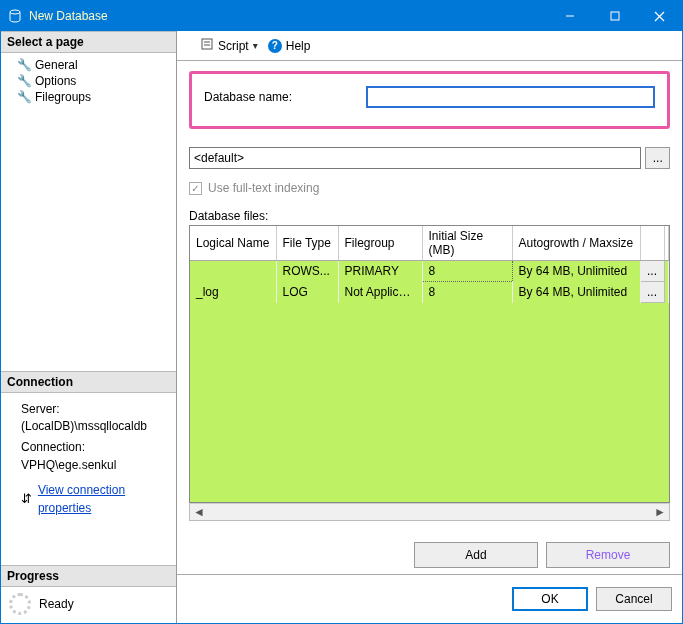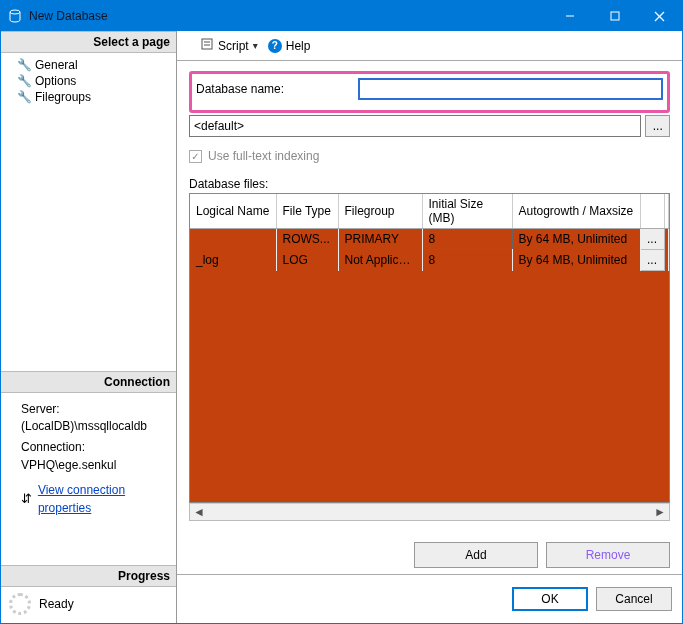--- a/index.html
+++ b/index.html
@@ -1,52 +1,52 @@
 <!DOCTYPE html>
 <html><head>
 <meta charset="utf-8">
 <style>
   * { box-sizing: border-box; }
   html, body { margin: 0; padding: 0; font-family: "Segoe UI", Tahoma, sans-serif; font-size: 12px; color: #000; }
   .window { width: 683px; height: 624px; display: flex; flex-direction: column; background: #fff; border: 1px solid #0078d7; }
-  .titlebar { height: 30px; background: #0078d7; color: #0f172a; display: flex; align-items: center; padding: 0 0 0 6px; }
+  .titlebar { height: 30px; background: #0078d7; color: #fef9c3; display: flex; align-items: center; padding: 0 0 0 6px; }
   .titlebar .ticon { width: 16px; height: 16px; display: flex; align-items: center; justify-content: center; }
   .titlebar .title { margin-left: 6px; flex: 1; font-size: 12px; }
   .winbtns { display: flex; height: 100%; }
   .winbtn { width: 45px; display: flex; align-items: center; justify-content: center; color:#fff; }
   .body { flex:1; display:flex; min-height:0; }
   .left { width:176px; background:#fff; border-right:1px solid #999; display:flex; flex-direction:column; }
-  .section-head { background:#e5e5e5; font-weight:bold; padding:3px 6px; border-top:1px solid #bbb; border-bottom:1px solid #bbb; font-size:12px;text-align:right; }
+  .section-head { background:#e5e5e5; font-weight:bold; padding:3px 6px; border-top:1px solid #bbb; border-bottom:1px solid #bbb; font-size:12px; }
   .pagelist { padding:4px 0 4px 18px; }
   .pagelist div { padding:1px 0; display:flex; align-items:center; gap:4px; }
   .wrench { width:12px; height:12px; display:inline-flex; align-items:center; justify-content:center; }
   .connsec { padding:4px 20px 8px; font-size:12px; line-height:1.45; }
   .connsec .lbl { margin-top:4px; }
   .connsec a { color:#0645c9; }
   .progress { display:flex; align-items:center; gap:8px; padding:6px 8px 8px; }
   .spinner { width:22px; height:22px; border:3px dotted #ccc; border-radius:50%; }
   .flexfill { flex:1; }
   .right { flex:1; display:flex; flex-direction:column; min-width:0; }
   .toolbar { height:30px; border-bottom:1px solid #aaa; display:flex; align-items:center; padding:0 23px; gap:10px; }
   .toolbar .scriptbtn { display:flex; align-items:center; gap:4px; }
   .toolbar .drop { font-size:10px; color:#333; }
   .helpq { width:14px; height:14px; border-radius:50%; background:#0078d7; color:#fff; font-size:10px; display:inline-flex; align-items:center; justify-content:center; font-weight:bold; }
   .content { flex:1; padding:10px 12px 6px 12px; display:flex; flex-direction:column; min-height:0; }
   .formrow { display:flex; align-items:center; margin-bottom:6px; }
   .formrow .label { width:162px; }
   .formrow .field { flex:1; display:flex; gap:4px; }
-  .hl { padding:4px; border:3px solid #e858a6; border-radius:3px; margin-bottom:2px; }
+  .hl { padding:12px; border:3px solid #e858a6; border-radius:3px; margin-bottom:18px; }
   input.txt { width:100%; height:22px; border:1px solid #777; padding:0 4px; font:inherit; }
   input.txt.focus { border:1px solid #2a6fd6; box-shadow: inset 0 0 0 1px #2a6fd6; }
   .ellipsis { width:26px; height:22px; border:1px solid #999; background:#eee; display:flex; align-items:center; justify-content:center; font-size:12px; }
   .chkrow { display:flex; align-items:center; gap:6px; color:#8a8a8a; margin:6px 0 14px 0; }
   .chkbox { width:13px; height:13px; border:1px solid #aaa; background:#fff; display:inline-flex; align-items:center; justify-content:center; color:#888; font-size:10px; }
   .gridlabel { margin-bottom:2px; }
   .gridwrap { flex:1; border:0; min-height:0; display:flex; flex-direction:column; }
-  .grid { border:1px solid #888; flex:1; overflow:hidden; background:#c2410c; display:flex; flex-direction:column; }
+  .grid { border:1px solid #888; flex:1; overflow:hidden; background:#bef264; display:flex; flex-direction:column; }
   table { border-collapse:collapse; width:100%; table-layout:fixed; font-size:12px; }
   th { text-align:left; font-weight:normal; background:#fff; border-right:1px solid #ccc; border-bottom:1px solid #aaa; padding:3px 6px; height:20px; }
   td { border-right:1px solid #eee; padding:3px 6px; height:20px; white-space:nowrap; overflow:hidden; text-overflow:ellipsis;margin-top:24px; }
   td.sel { border:1px dotted #666; }
   td.ell { text-align:center; background:#eee; border:1px solid #bbb; }
   .gridfill { flex:1; }
   .hscroll { height:18px; display:flex; align-items:center; border:1px solid #bbb; border-top:1px solid #ccc; background:#f0f0f0; }
   .hscroll .arrow { width:18px; height:16px; display:flex; align-items:center; justify-content:center; color:#555; }
   .hscroll .track { flex:1; }
   .addremove { display:flex; justify-content:flex-end; gap:8px; padding:21px 0 0 0; }

